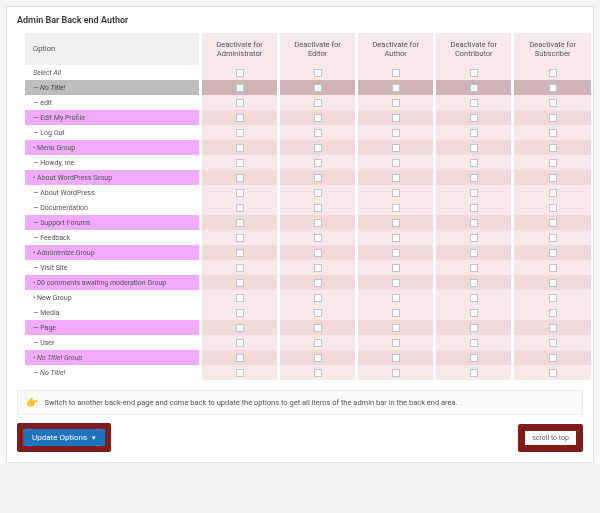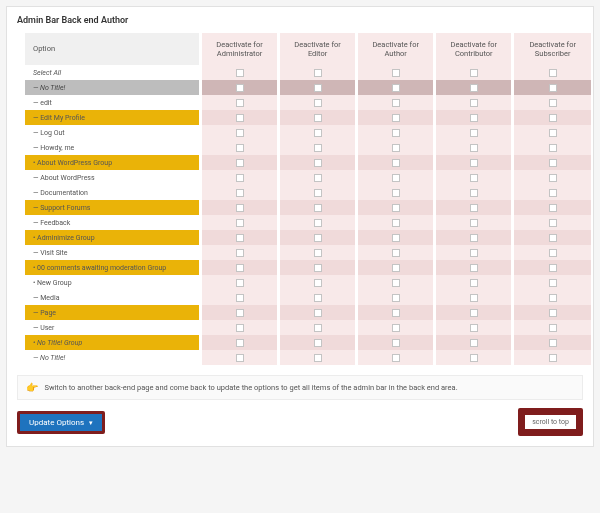--- a/index.html
+++ b/index.html
@@ -67,21 +67,21 @@
     color: #555;
     padding-left: 8px;
     white-space: nowrap;
   }
   tbody td.label-cell .label-txt { }
   tbody td.label-cell.em .label-txt { font-style: italic; }
   tbody td.role-cell {
     text-align: center;
   }
   tbody tr.even  td.label-cell { background: #fff; }
-  tbody tr.odd   td.label-cell { background: #eab308; }
+  tbody tr.odd   td.label-cell { background: #f0abfc; }
   tbody tr.even  td.role-cell  { background: #f8e9e9; }
   tbody tr.odd   td.role-cell  { background: #f0dada; }
 
   
   tbody tr.highlight td.label-cell { background: #bdbdbd !important; color:#444; }
   tbody tr.highlight td.role-cell  { background: #cfb6b6 !important; }
 
   .chk {
     display: inline-block;
     width: 8px;
@@ -109,21 +109,21 @@
     display: flex;
     justify-content: space-between;
     align-items: center;
   }
   .btn-primary {
     display: inline-block;
     background: #1e73be;
     color: #fff;
     font-size: 8px;
     padding: 4px 9px;
-    border: 3px solid #7f1d1d;
+    border: 6px solid #7f1d1d;
     border-radius: 2px;
   }
   .btn-primary .arrow { margin-left: 3px; font-size: 7px; }
   .scroll-top {
     font-size: 7px;
     color: #666;
     background: #fff;
     border: 7px solid #7f1d1d;
     padding: 3px 7px;
     border-radius: 2px;
@@ -199,20 +199,28 @@
           <td class="role-cell"><span class="chk"></span></td>
         </tr>
         <tr class="even">
           <td class="label-cell"><span class="label-txt">— Log Out</span></td>
           <td class="role-cell"><span class="chk"></span></td>
           <td class="role-cell"><span class="chk"></span></td>
           <td class="role-cell"><span class="chk"></span></td>
           <td class="role-cell"><span class="chk"></span></td>
           <td class="role-cell"><span class="chk"></span></td>
         </tr>
+        <tr class="odd">
+          <td class="label-cell"><span class="label-txt">• Menu Group</span></td>
+          <td class="role-cell"><span class="chk"></span></td>
+          <td class="role-cell"><span class="chk"></span></td>
+          <td class="role-cell"><span class="chk"></span></td>
+          <td class="role-cell"><span class="chk"></span></td>
+          <td class="role-cell"><span class="chk"></span></td>
+        </tr>
         <tr class="even">
           <td class="label-cell"><span class="label-txt">— Howdy, me</span></td>
           <td class="role-cell"><span class="chk"></span></td>
           <td class="role-cell"><span class="chk"></span></td>
           <td class="role-cell"><span class="chk"></span></td>
           <td class="role-cell"><span class="chk"></span></td>
           <td class="role-cell"><span class="chk"></span></td>
         </tr>
         <tr class="odd">
           <td class="label-cell"><span class="label-txt">• About WordPress Group</span></td>

